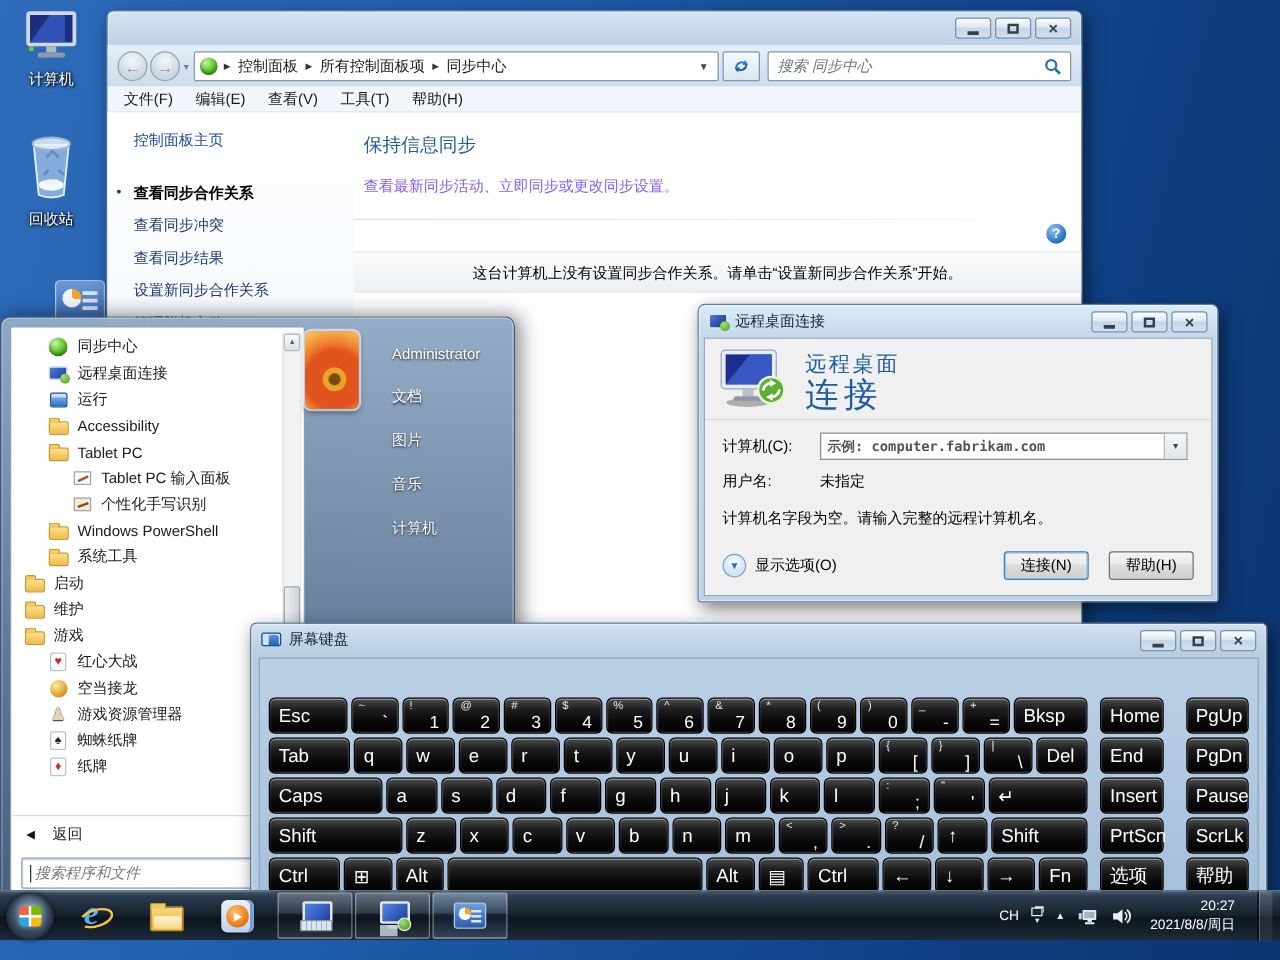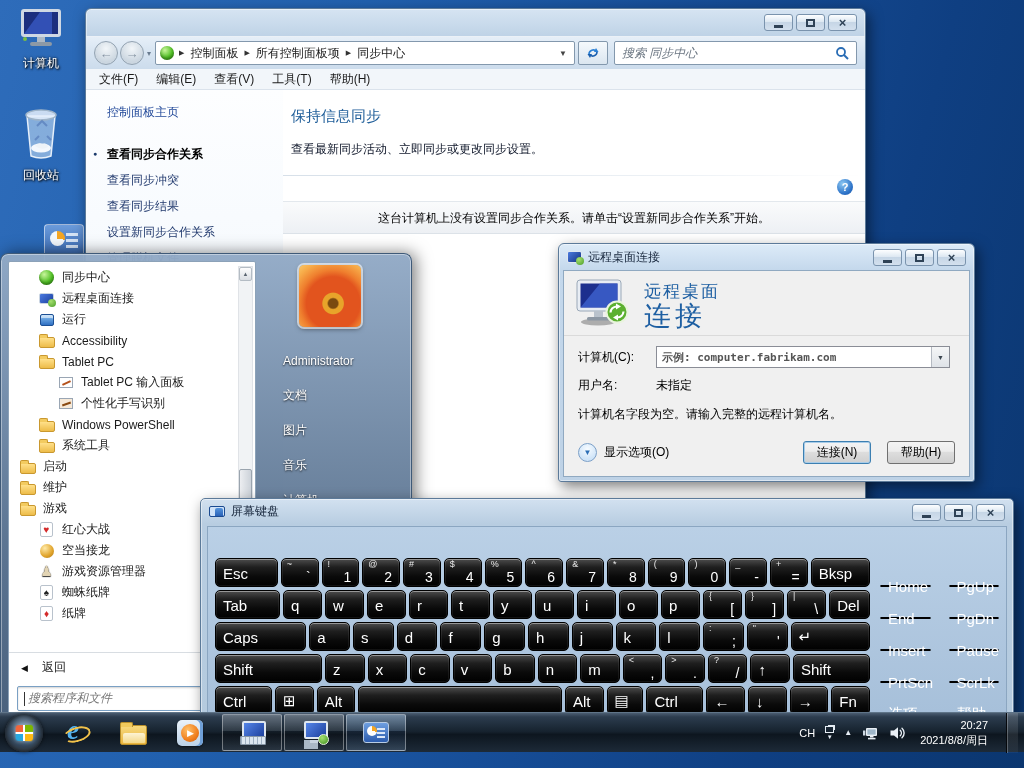--- a/index.html
+++ b/index.html
@@ -46,21 +46,21 @@
   .cp-menubar{height:21px;background:#f2f6fa;border-bottom:1px solid #dbe3ec;display:flex;align-items:center;padding-left:4px;}
   .menu-item{padding:0 9px;line-height:21px;color:#1a1a1a;cursor:pointer;}
   .cp-body{display:flex;height:calc(100% - 81px);background:#fff;}
   .cp-sidebar{width:197px;padding:14px 0 0 21px;background:linear-gradient(180deg,#fdfeff,#f3f8fd 55%,#e9f2fb);}
   .cp-home{color:#234a9a;margin-bottom:20px;cursor:pointer;}
   .cp-task{line-height:26px;color:#223a6e;cursor:pointer;position:relative;}
   .cp-task.active{color:#000;font-weight:bold;}
   .cp-task.active::before{content:"●";position:absolute;left:-14px;top:0;font-size:7px;color:#1a3a6b;}
   .cp-main{flex:1;position:relative;}
   .cp-title{margin:17px 0 0 8px;font-size:15px;color:#215f9a;}
-  .cp-sub{margin:15px 0 0 8px;color:#0f172a;}
+  .cp-sub{margin:15px 0 0 8px;color:#8b5cf6;}
   .cp-sep{margin-top:17px;height:1px;background:linear-gradient(90deg,#d7e0e9,#eef2f6 70%,#fff);}
   .help-row{display:flex;justify-content:flex-end;padding:3px 12px 0 0;height:21px;}
   .help-icon{width:16px;height:16px;border-radius:50%;background:radial-gradient(circle at 35% 30%,#8cc8f2,#2c72c8 65%,#1c54a0);
     color:#fff;font-weight:bold;font-size:11px;display:grid;place-items:center;cursor:pointer;}
   .cp-band{margin-top:4px;height:33px;line-height:32px;text-align:center;color:#000;
     background:linear-gradient(#fafbfc,#edf0f4);border-top:1px solid #e3e8ed;border-bottom:1px solid #dce2e8;}
   
   #start-menu{position:absolute;left:0;top:253px;width:412px;height:475px;z-index:2;border-radius:8px 8px 0 0;
     border:1px solid #3f5a78;border-bottom:none;
     background:linear-gradient(180deg,rgba(146,170,198,.97),rgba(94,118,146,.97) 60%,rgba(74,96,122,.97));
@@ -75,21 +75,21 @@
     border-radius:2px;display:grid;place-items:center;font-size:6px;color:#5a6470;}
   .sbtn.up{top:0;} .sbtn.down{bottom:0;}
   .sthumb{position:absolute;left:0;top:53%;width:13px;height:40%;background:linear-gradient(90deg,#eceef1,#ccd2d9);
     border:1px solid #9aa4ae;border-radius:2px;}
   .sm-back{border-top:1px solid #d8dde2;height:30px;display:flex;align-items:center;padding-left:12px;gap:14px;color:#1a1a1a;cursor:pointer;}
   .back-tri{font-size:9px;color:#111;}
   .sm-search-row{height:38px;padding:4px 8px 0;}
   .sm-search{height:25px;background:#fff;border:1px solid #7aa0c4;border-radius:2px;box-shadow:inset 0 1px 2px rgba(0,0,0,.18);
     display:flex;align-items:center;padding:0 6px;}
   .caret{width:1px;height:14px;background:#333;margin-right:3px;}
-  .sm-right{flex:1;display:flex;flex-direction:column;align-items:center;padding-top:4px;}
+  .sm-right{flex:1;display:flex;padding-top:4px;}
   .avatar{width:62px;height:62px;border-radius:5px;margin-bottom:16px;
     box-shadow:0 0 0 2px rgba(255,255,255,.6),0 2px 5px rgba(0,0,0,.5);
     background:radial-gradient(circle at 55% 62%,#7a4a10 0 9%,#e8a42a 12% 20%,#e2541e 22% 52%,#ef7f2e 65%,#f7ad4a 85%,#f9c76a);}
   .sm-links{width:100%;padding-left:27px;}
   .sm-link{height:35px;display:flex;align-items:center;color:#fff;text-shadow:0 1px 2px rgba(0,0,0,.85);cursor:pointer;}
   
   #rdp-window{left:558px;top:243px;width:417px;height:239px;z-index:3;border-radius:6px 6px 3px 3px;
     background:linear-gradient(#ddebf8,#c4d8ec 26px,#bed2e6);}
   .rdp-titlebar{height:26px;display:flex;align-items:center;padding-left:8px;gap:6px;color:#15243a;position:relative;}
   .rdp-content{margin:0 4px 4px;height:calc(100% - 30px);background:#f0f0f0;border:1px solid #90a9c1;position:relative;}
@@ -119,21 +119,21 @@
   
   #osk-window{left:200px;top:498px;width:814px;height:222px;z-index:4;border-radius:5px;
     background:linear-gradient(#d2e1f0,#b8cde1 25px,#b4cade);}
   .osk-titlebar{height:25px;display:flex;align-items:center;padding-left:8px;gap:6px;color:#15243a;position:relative;}
   .kb-glyph{width:16px;height:11px;border-radius:2px;border:1px solid #1b4a90;background:linear-gradient(#5a9ae0,#2a62b8);
     box-shadow:inset 2px 2px 0 -1px #cfe2f8,inset -2px 2px 0 -1px #cfe2f8,inset 6px 2px 0 -1px #cfe2f8;}
   .osk-kb{margin:2px 6px 6px;height:calc(100% - 33px);background:linear-gradient(#bad0e6,#a7c0da);
     border:1px solid #8ba6c1;padding:31px 7px 0;}
   .osk-row{display:flex;height:29px;margin-bottom:3px;}
   .osk-main{flex:1;display:flex;gap:3px;}
-  .osk-right{width:119px;display:flex;gap:18px;margin-left:10px;align-items:flex-end;}
+  .osk-right{width:119px;display:flex;gap:18px;margin-left:10px;}
   .osk-key{flex:1 1 0;position:relative;border:1px solid #000;border-radius:5px;color:#fff;cursor:pointer;
     background:linear-gradient(180deg,#4d4d4d,#1f1f1f 30%,#0a0a0a 65%,#000);
     box-shadow:inset 0 1px 0 rgba(255,255,255,.38),inset 0 0 0 1px rgba(255,255,255,.07);}
   .osk-right .osk-key{flex:1 1 0;}
   .kt{position:absolute;left:7px;top:50%;transform:translateY(-50%);font-size:15px;white-space:nowrap;}
   .ks{position:absolute;left:5px;top:0;font-size:9px;color:#e8e8e8;}
   .km{position:absolute;right:7px;bottom:1px;font-size:14px;}
   
   #taskbar{position:absolute;left:0;bottom:16px;width:1024px;height:40px;z-index:10;display:flex;align-items:center;
     background:linear-gradient(#4a5c70,#2c3c4e 10%,#16222e 48%,#0d161f 55%,#1d2a38);

